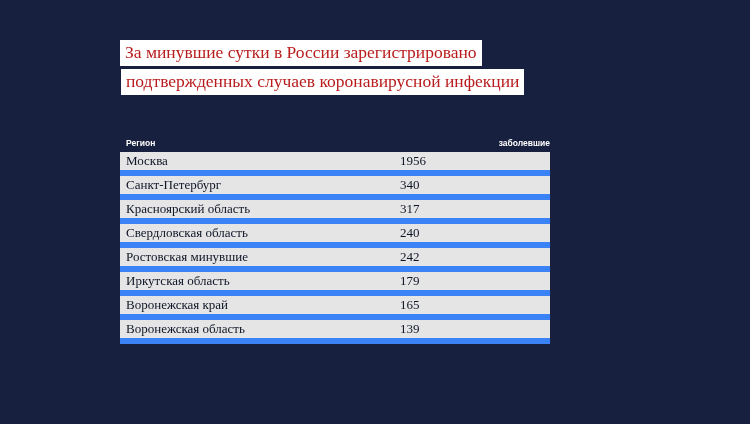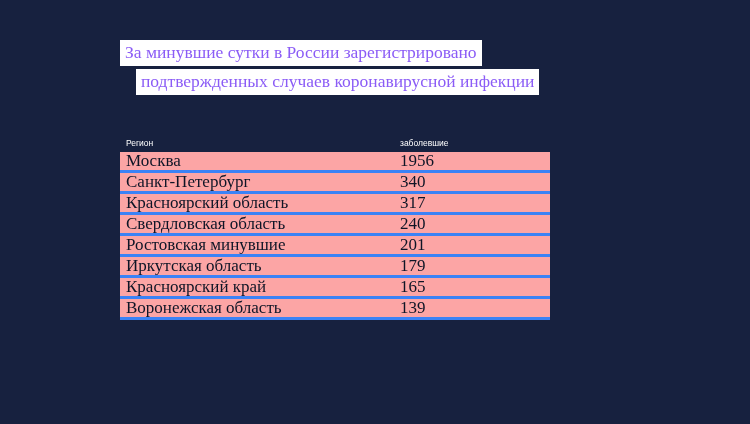--- a/index.html
+++ b/index.html
@@ -24,69 +24,69 @@
   
   .title-block {
     position: absolute;
     left: 120px;
     top: 40px;
     width: 540px;
   }
   .title-line {
     display: inline-block;
     background: #ffffff;
-    color: #8b5cf6;
+    color: #b91c1c;
     font-family: "Liberation Serif", serif;
     font-size: 17.5px;
     line-height: 23px;
     padding: 1px 5px 2px 5px;
     white-space: nowrap;
     margin-bottom: 3px;
     text-align: center;
   }
   .title-line.second {
-    margin-left: 16px;
+    margin-left: 1px;
   }
 
   
   .table-wrap {
     position: absolute;
     left: 120px;
     top: 138px;
     width: 430px;
   }
   table.data {
     border-collapse: collapse;
     width: 430px;
     table-layout: fixed;
   }
   table.data thead th {
     font-size: 8.5px;
-    font-weight: normal;
+    font-weight: bold;
     color: #ffffff;
     background: #17213f;
     text-align: left;
     padding: 0 0 3px 6px;
     border: none;
   }
   table.data thead th.num {
-    text-align: left;
+    text-align: right;
     padding-left: 0;
     padding-right: 0;
   }
   table.data tbody td {
-    background: #fca5a5;
+    background: #e5e5e5;
     color: #0e1526;
     font-family: "Liberation Serif", serif;
-    font-size: 17px;
+    font-size: 13px;
     height: 18px;
     line-height: 18px;
     padding: 0 0 0 6px;
     border-top: 1px solid #17213f;
-    border-bottom: 3px solid #3b82f6;
+    border-bottom: 6px solid #3b82f6;
   }
   table.data tbody tr:first-child td {
     border-top: 1px solid #17213f;
   }
   table.data tbody td.num {
     text-align: left;
     padding-left: 0;
     font-family: "Liberation Serif", serif;
   }
   col.region { width: 280px; }
@@ -126,28 +126,28 @@
         <tr>
           <td>Красноярский область</td>
           <td class="num">317</td>
         </tr>
         <tr>
           <td>Свердловская область</td>
           <td class="num">240</td>
         </tr>
         <tr>
           <td>Ростовская минувшие</td>
-          <td class="num">201</td>
+          <td class="num">242</td>
         </tr>
         <tr>
           <td>Иркутская область</td>
           <td class="num">179</td>
         </tr>
         <tr>
-          <td>Красноярский край</td>
+          <td>Воронежская край</td>
           <td class="num">165</td>
         </tr>
         <tr>
           <td>Воронежская область</td>
           <td class="num">139</td>
         </tr>
       </tbody>
     </table>
   </div>
 

